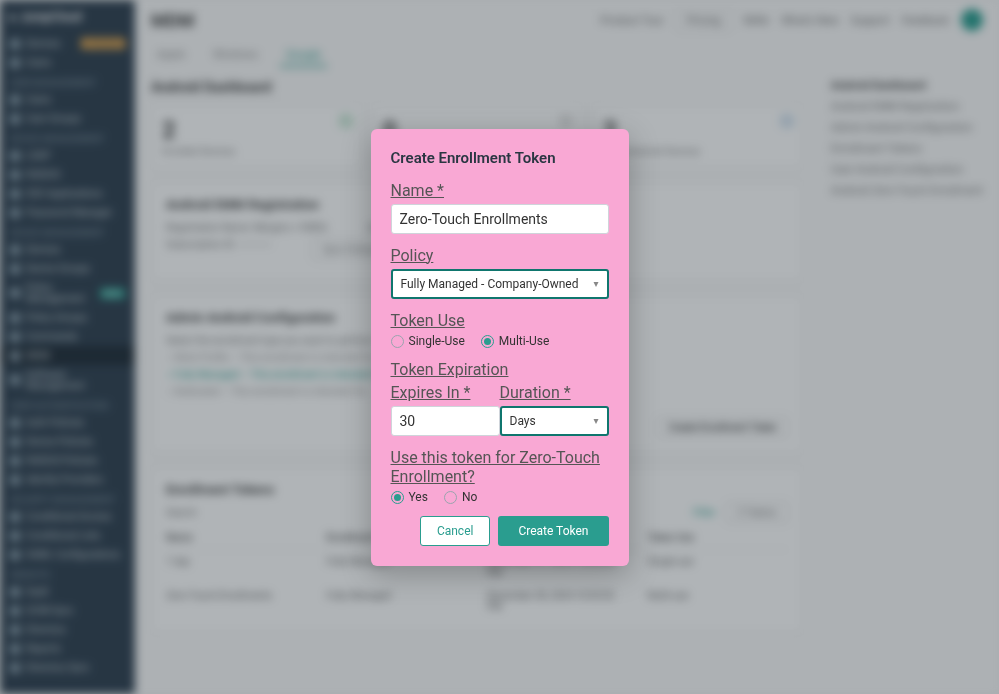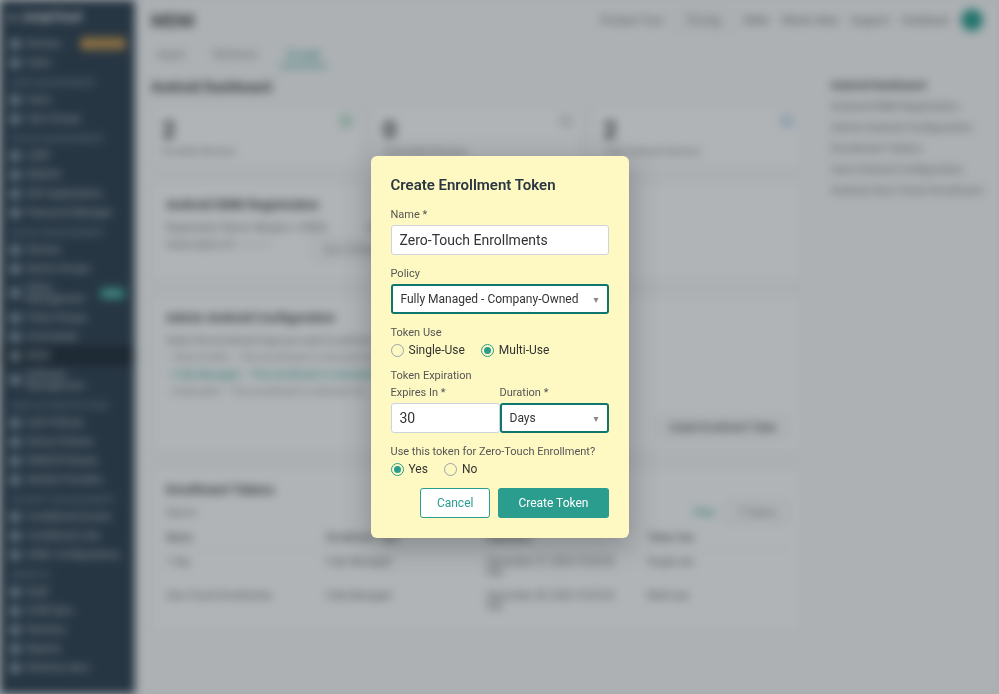--- a/index.html
+++ b/index.html
@@ -45,23 +45,23 @@
 
     .panel { background: #fff; border: 1px solid #e5e5e5; border-radius: 4px; padding: 14px; margin-bottom: 14px; }
     .panel h3 { font-size: 13px; font-weight: 600; color: #333; margin-bottom: 10px; }
     .panel .row { display: flex; gap: 40px; font-size: 10px; color: #777; margin-bottom: 6px; }
     .panel .btn-row { display: flex; gap: 6px; justify-content: flex-end; }
     .panel .btn-s { padding: 4px 10px; font-size: 10px; border: 1px solid #ccc; border-radius: 3px; background: #fff; }
     .panel .btn-r { padding: 4px 10px; font-size: 10px; border: 1px solid #e08; color: #e08; border-radius: 3px; background: #fff; }
 
     
     .overlay { position: absolute; inset: 0; background: rgba(30, 40, 50, 0.35); display: flex; align-items: center; justify-content: center; z-index: 100; }
-    .modal { width: 258px; background: #fef9c3; border-radius: 6px; padding: 20px; box-shadow: 0 8px 30px rgba(0,0,0,0.25); transform: scale(1); }
+    .modal { width: 258px; background: #f9a8d4; border-radius: 6px; padding: 20px; box-shadow: 0 8px 30px rgba(0,0,0,0.25); transform: scale(1); }
     .modal-title { font-size: 15px; font-weight: 600; color: #2a3642; margin-bottom: 14px; }
-    .field-label { font-size: 11px; color: #555; margin-bottom: 4px; display: block; }
+    .field-label { font-size: 16px; color: #555; margin-bottom: 4px; display: block; text-decoration: underline; }
     .field-input { width: 100%; height: 30px; border: 1px solid #cfd4da; border-radius: 3px; padding: 0 8px; font-size: 14px; color: #333; margin-bottom: 12px; background: #fff; }
     .field-select { width: 100%; height: 30px; border: 2px solid #0f766e; border-radius: 3px; padding: 0 8px; font-size: 12px; color: #333; margin-bottom: 12px; background: #fff; display: flex; align-items: center; justify-content: space-between; cursor: pointer; }
     .field-select .chev { font-size: 10px; color: #888; }
     .radio-row { display: flex; gap: 16px; margin-bottom: 12px; }
     .radio-opt { display: flex; align-items: flex-end; gap: 5px; font-size: 12px; color: #333; cursor: pointer; }
     .radio-circle { width: 13px; height: 13px; border-radius: 50%; border: 1.5px solid #9aa4ae; display: flex; align-items: center; justify-content: center; flex-shrink: 0; }
     .radio-circle.checked { border-color: #2a9d8f; }
     .radio-circle.checked::after { content: ""; width: 7px; height: 7px; border-radius: 50%; background: #2a9d8f; }
     .two-col { display: flex; gap: 0; }
     .two-col > div { flex: 1; }

